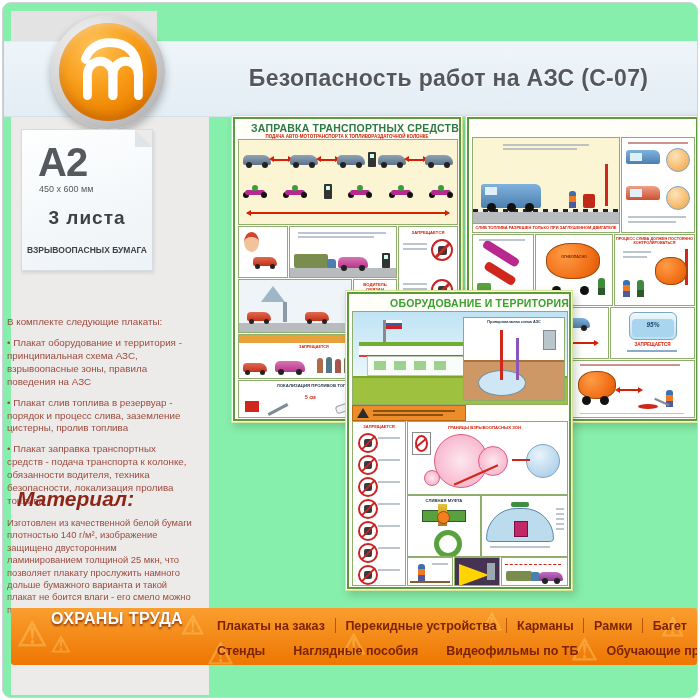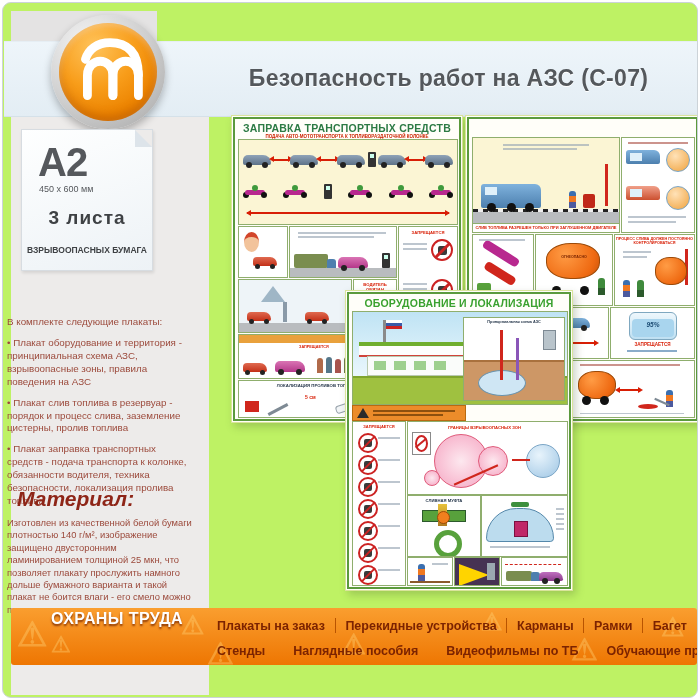--- a/index.html
+++ b/index.html
@@ -1,19 +1,19 @@
 <!DOCTYPE html>
 <html><head>
 <meta charset="utf-8">
 <style>
   html,body{margin:0;padding:0}
   body{width:700px;height:700px;position:relative;overflow:hidden;
        font-family:"Liberation Sans",sans-serif;background:#fff}
   .frame{position:absolute;inset:2px;border:1px solid #ccd3d8;border-radius:9px;
-         background:#bef264;overflow:hidden}
+         background:#86efac;overflow:hidden}
 
   
   .gray-top{position:absolute;left:8px;top:8px;width:146px;height:34px;background:#e4e3e3}
   .gray-col{position:absolute;left:8px;top:110px;width:198px;height:582px;background:#edebea}
 
   
   .band{position:absolute;left:1px;top:38px;width:696px;height:74px;
         background:linear-gradient(#eef5fa,#e3edf4);
         border-top:1px solid #e6eef4;border-bottom:1px solid #d5e1e9}
   .page-title{position:absolute;left:205px;right:8px;top:38px;height:74px;line-height:74px;
@@ -45,21 +45,21 @@
   .sec-h{position:absolute;left:14px;font-style:italic;font-weight:bold;font-size:21px;color:#8e2517}
   .sec-body{position:absolute;left:4px;width:186px;color:#9c4a3c;line-height:1.32}
   .sec-body p{margin:0 0 8px 0}
   #contents-body{top:313px;font-size:9.8px}
   #material-body{top:514px;font-size:9.4px}
 
   
   .poster{position:absolute;background:#fffef9;border:1px solid #d9e49b;
           box-shadow:3px 4px 8px rgba(60,80,40,.25)}
   .pin{position:absolute;inset:1px;border:2px solid #5b9a3d;background:#fffef9}
-  .ptitle{position:absolute;left:0;right:0;top:3px;text-align:center;font-weight:bold;
+  .ptitle{position:absolute;left:0;right:0;top:3px;text-align:right;font-weight:bold;
           font-size:10.5px;color:#2c7a44;letter-spacing:.2px}
   .ptitle.bright{color:#3aa12e}
   .psub{position:absolute;left:0;right:0;top:15px;text-align:center;color:#cc2200;
         font-size:4.5px;font-weight:bold}
   .panel{position:absolute;border:1px solid #8fae6d;background:#fff;overflow:hidden}
   .cream{background:#fbf5d4}
   .rlab{color:#d81e05;font-weight:bold;text-align:center}
   .dlab{color:#25364a;font-weight:bold;text-align:center}
   .tl{position:absolute;height:1.5px;background:#9aa7b5;opacity:.65}
 
@@ -411,21 +411,21 @@
         <i style="position:absolute;left:66px;bottom:8px;width:20px;height:5px;border-radius:50%;background:#d0261c"></i>
         <i class="wrk" style="position:absolute;left:94px;bottom:10px"></i>
         <i style="position:absolute;left:82px;bottom:14px;width:16px;height:2px;background:#7e8a94;transform:rotate(24deg)"></i>
         <i class="tl" style="left:8px;bottom:3px;width:104px"></i>
       </div>
     </div>
   </div>
 
   <div class="poster p3" style="left:342px;top:287px;width:226px;height:299px;z-index:3">
     <div class="pin">
-      <div class="ptitle bright">ОБОРУДОВАНИЕ И ЛОКАЛИЗАЦИЯ</div>
+      <div class="ptitle bright">ОБОРУДОВАНИЕ И ТЕРРИТОРИЯ</div>
 
       <div class="panel" style="left:3px;top:17px;width:214px;height:92px">
         <i class="sky"></i>
         <i class="grass"></i>
         <i class="canopy"></i>
         <i class="bldg">
           <i style="left:6px"></i>
             <i style="left:26px"></i>
           <i style="left:46px"></i>
             <i style="left:66px"></i>

